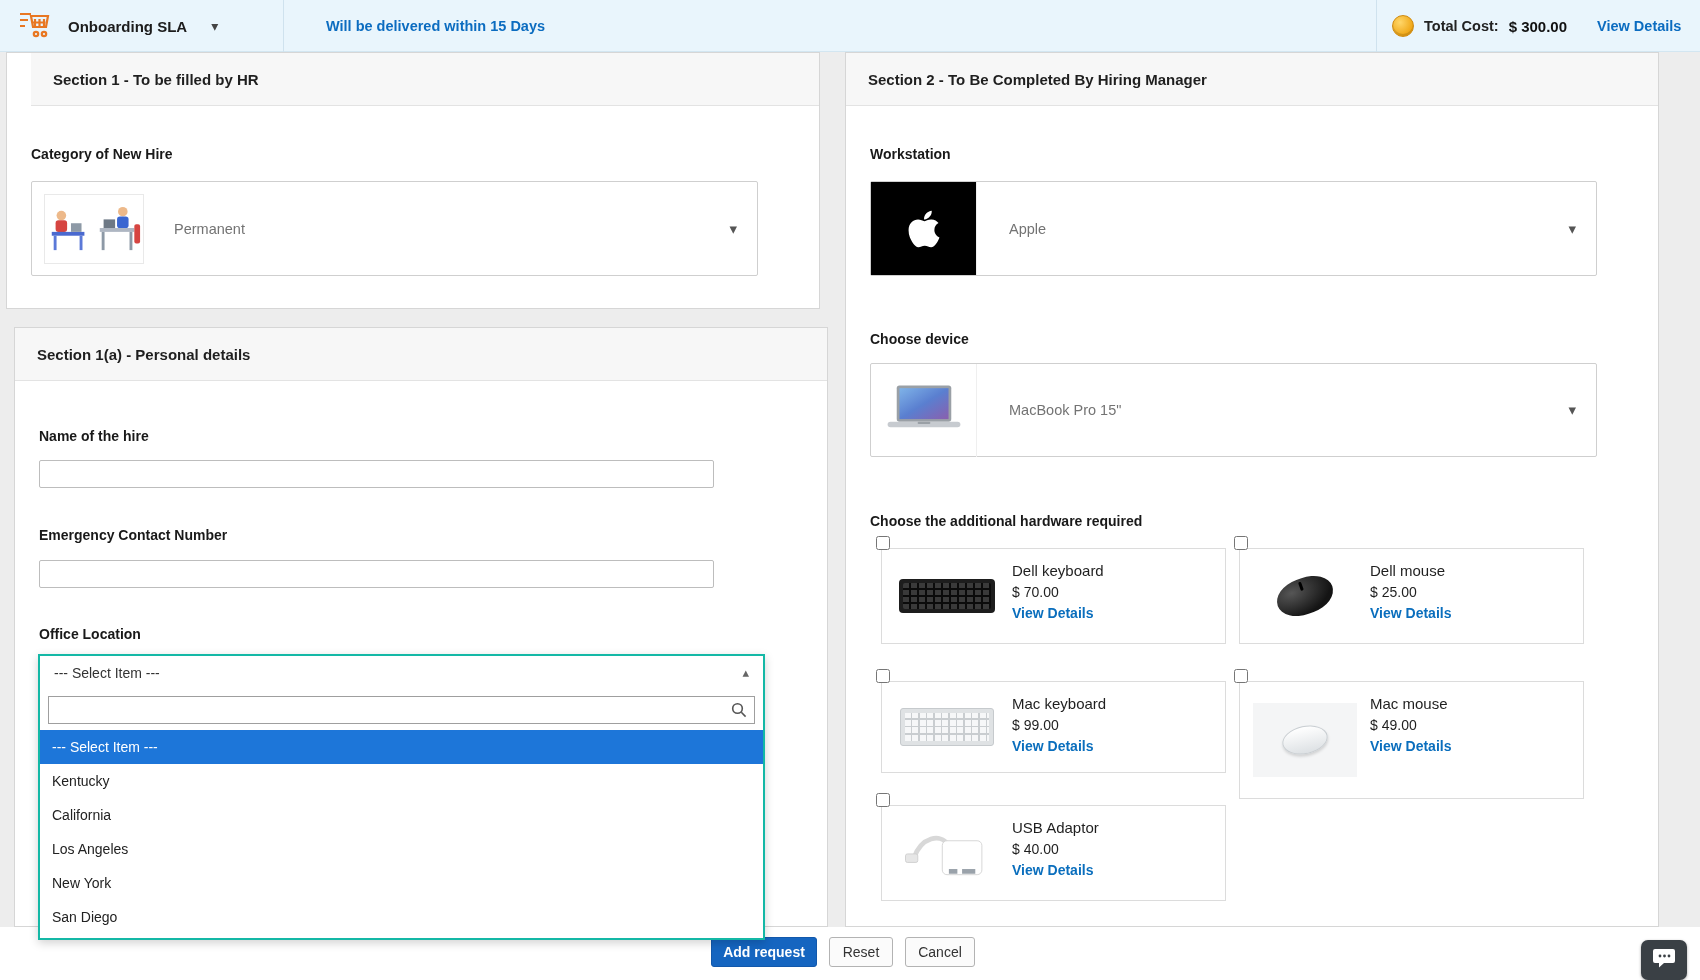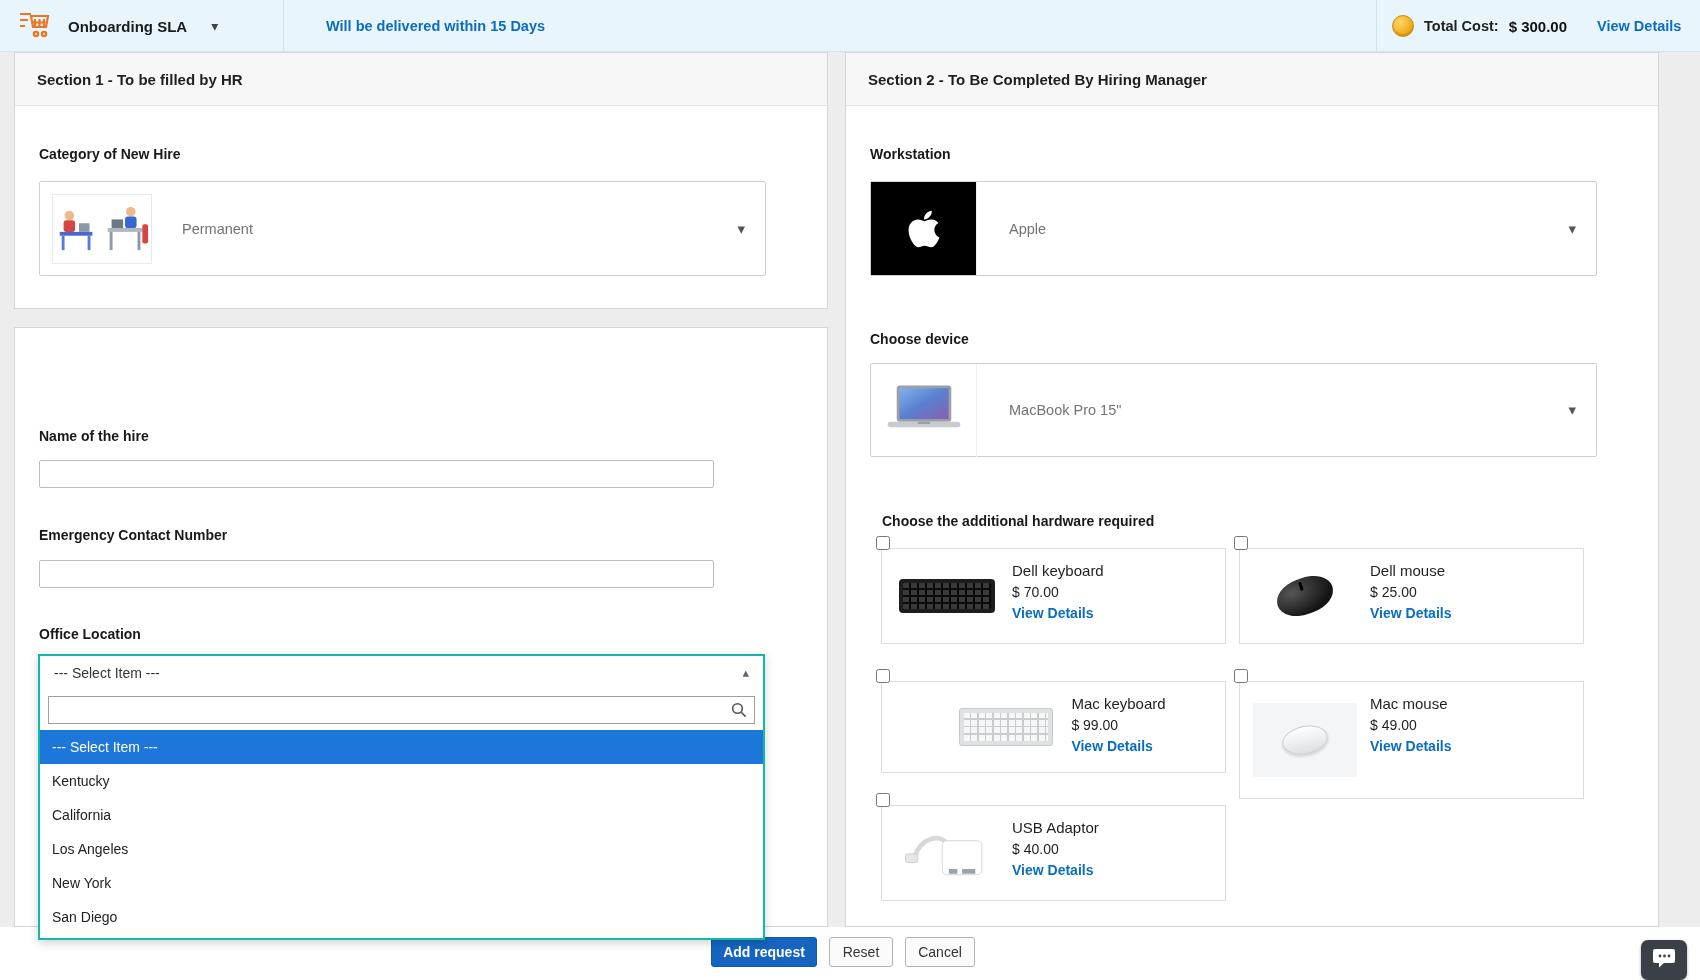--- a/index.html
+++ b/index.html
@@ -23,21 +23,21 @@
   .tb-right { position:absolute; left:1392px; top:0; height:52px; display:flex; align-items:center; gap:10px; }
   .coin { width:22px; height:22px; border-radius:50%; background:radial-gradient(circle at 35% 32%, #ffd76a, #f0a818 68%, #d98d0c); border:1px solid #cf8a10; box-shadow:inset 0 -2px 0 rgba(0,0,0,.12); }
   .tb-cost-label { font-size:14.5px; font-weight:bold; color:#222; }
   .tb-cost-value { font-size:15px; font-weight:bold; color:#111; }
   .tb-view { font-size:14.5px; font-weight:bold; color:#0b6cc0; margin-left:20px; cursor:pointer; text-decoration:none; }
 
   
   .workspace { position:absolute; top:52px; left:0; width:1700px; height:875px; background:#ededed; }
   .panel { position:absolute; background:#fff; border:1px solid #d6d6d6; }
   .panel-header { height:53px; background:#f7f7f7; border-bottom:1px solid #e3e3e3; display:flex; align-items:center; padding:0 22px; font-size:15px; font-weight:bold; color:#1f1f1f; }
-  .panel-hr   { left:14px;  top:0;     width:814px; height:257px; }
+  .panel-hr   { left:6px;  top:0;     width:814px; height:257px;padding-left:24px; }
   .panel-pd   { left:14px;  top:275px; width:814px; height:600px; }
   .panel-mgr  { left:845px; top:0;     width:814px; height:875px; }
 
   .field-label { position:absolute; font-size:14px; font-weight:bold; color:#191919; }
 
   .select-control { position:absolute; width:727px; height:95px; border:1px solid #cfcfcf; border-radius:2px; background:#fff; display:flex; align-items:center; cursor:pointer; }
   .thumb-framed { width:100px; height:70px; margin-left:12px; border:1px solid #e9e9e9; background:#fff; display:flex; align-items:center; justify-content:center; overflow:hidden; flex:0 0 auto; }
   .thumb-flush  { width:106px; height:93px; display:flex; align-items:center; justify-content:center; border-right:1px solid #efefef; flex:0 0 auto; }
   .thumb-black  { background:#000; }
   .select-text  { margin-left:30px; font-size:14.5px; font-weight:normal; color:#737373; }
@@ -135,20 +135,21 @@
           <rect x="60" y="22" width="12" height="9" fill="#6d7885"></rect>
           <rect x="92" y="27" width="6" height="20" rx="2" fill="#d64541"></rect>
         </svg>
       </span>
       <span class="select-text">Permanent</span>
       <span class="caret-down">▾</span>
     </div>
   </section>
 
   <section class="panel panel-pd">
+    <div class="panel-header">Section 1(a) - Personal details</div>
     <div class="field-label" style="left:24px; top:100px;">Name of the hire</div>
     <input class="text-input" style="left: 24px; top: 132px;" type="text" value="">
     <div class="field-label" style="left:24px; top:199px;">Emergency Contact Number</div>
     <input class="text-input" style="left: 24px; top: 232px;" type="text" value="">
     <div class="field-label" style="left:24px; top:298px;">Office Location</div>
   </section>
 
   <section class="panel panel-mgr">
     <div class="panel-header">Section 2 - To Be Completed By Hiring Manager</div>
 
@@ -177,21 +178,21 @@
           <rect x="25" y="6" width="60" height="40" rx="3" fill="#9aa0a6"></rect>
           <rect x="28" y="9" width="54" height="34" fill="url(#mbg)"></rect>
           <rect x="15" y="46" width="80" height="6" rx="3" fill="#c7cbd0"></rect>
           <rect x="48" y="46" width="14" height="2.5" rx="1.2" fill="#9aa0a6"></rect>
         </svg>
       </span>
       <span class="select-text" style="margin-left:32px;">MacBook Pro 15"</span>
       <span class="caret-down">▾</span>
     </div>
 
-    <div class="field-label" style="left:36px; top:460px;">Choose the additional hardware required</div>
+    <div class="field-label" style="left:24px; top:460px;">Choose the additional hardware required</div>
 
     <div class="hw-card" style="left:35px; top:495px;">
       <input class="hw-check" type="checkbox" style="">
       <div class="hw-img">
           <div class="img-dell-kb"></div>
         </div>
       <div class="hw-info">
         <div class="hw-name">Dell keyboard</div>
         <div class="hw-price">$ 70.00</div>
         <div class="hw-link">View Details</div>
@@ -203,21 +204,21 @@
       <div class="hw-img">
           <div class="img-dell-mouse"></div>
         </div>
       <div class="hw-info">
         <div class="hw-name">Dell mouse</div>
         <div class="hw-price">$ 25.00</div>
         <div class="hw-link">View Details</div>
       </div>
     </div>
 
-    <div class="hw-card" style="left:35px; top:628px; height:92px;justify-content:center;">
+    <div class="hw-card" style="left:35px; top:628px; height:92px;">
       <input class="hw-check" type="checkbox" style="">
       <div class="hw-img">
           <div class="img-mac-kb"></div>
         </div>
       <div class="hw-info">
         <div class="hw-name">Mac keyboard</div>
         <div class="hw-price">$ 99.00</div>
         <div class="hw-link">View Details</div>
       </div>
     </div>

